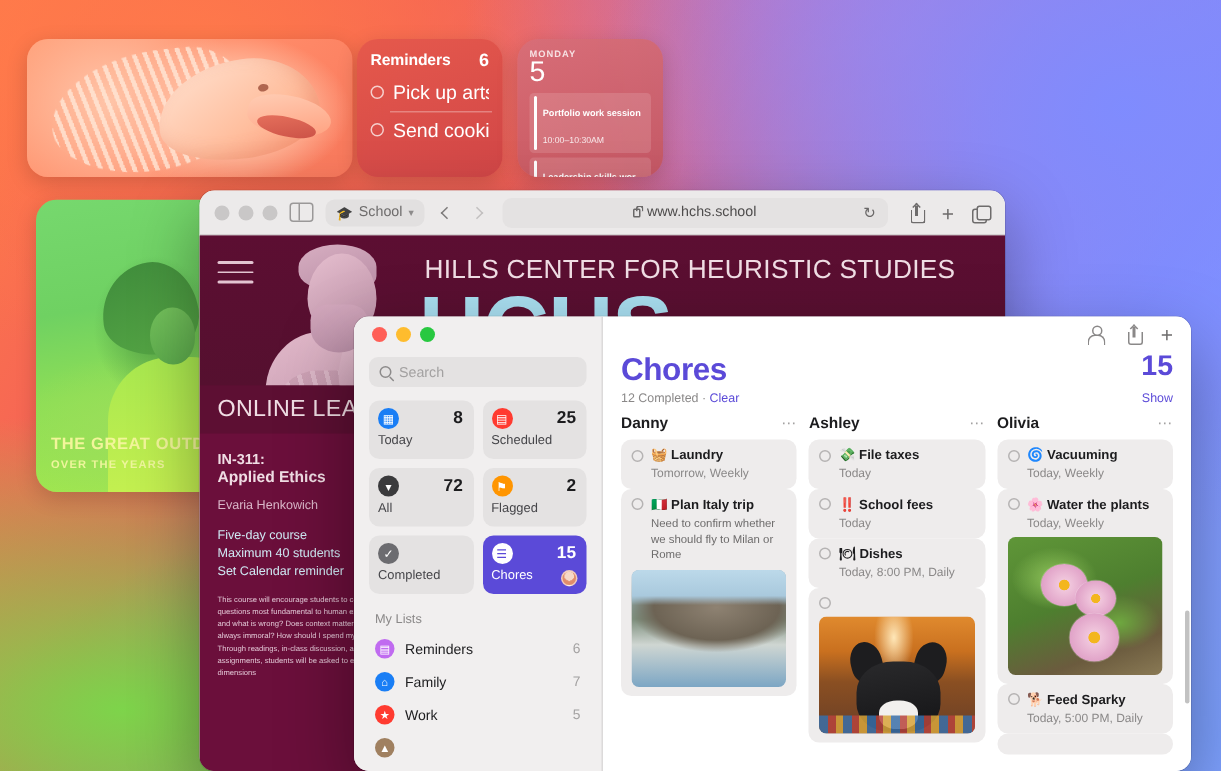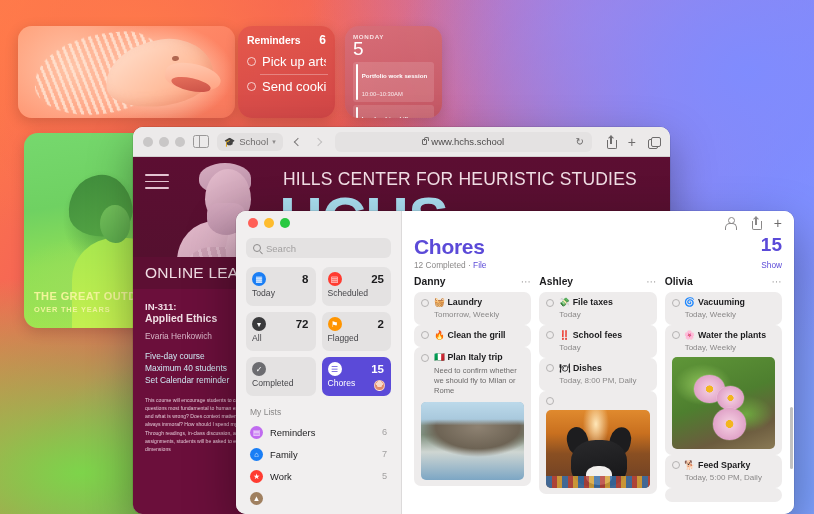--- a/index.html
+++ b/index.html
@@ -599,21 +599,21 @@
 
       <div class="rm-head">
         <div class="rm-title-row">
           <span class="rm-title">Chores</span>
           <span class="rm-count">15</span>
         </div>
         <div class="rm-title-row">
           <span class="rm-sub">
             <span>12 Completed</span>
             <span>·</span>
-            <a href="#">File</a>
+            <a href="#">Clear</a>
           </span>
           <span class="rm-show">Show</span>
         </div>
       </div>
 
       <div class="cols">
 
         <div class="col">
           <div class="col-h">
             <span class="col-name">Danny</span>
@@ -622,26 +622,20 @@
 
           <div class="task">
             <div class="task-r">
                 <span class="t-circle"></span>
               <span class="t-title">🧺 Laundry</span>
               </div>
             <div class="t-sub">Tomorrow, Weekly</div>
           </div>
 
 
-          <div class="task">
-            <div class="task-r">
-                <span class="t-circle"></span>
-              <span class="t-title">🔥 Clean the grill</span>
-              </div>
-          </div>
 
           <div class="task">
             <div class="task-r">
                 <span class="t-circle"></span>
               <span class="t-title">🇮🇹 Plan Italy trip</span>
               </div>
             <div class="t-note">Need to confirm whether we should fly to Milan or Rome</div>
             <div class="t-photo">
               <div class="ph-greece"></div>
             </div>

